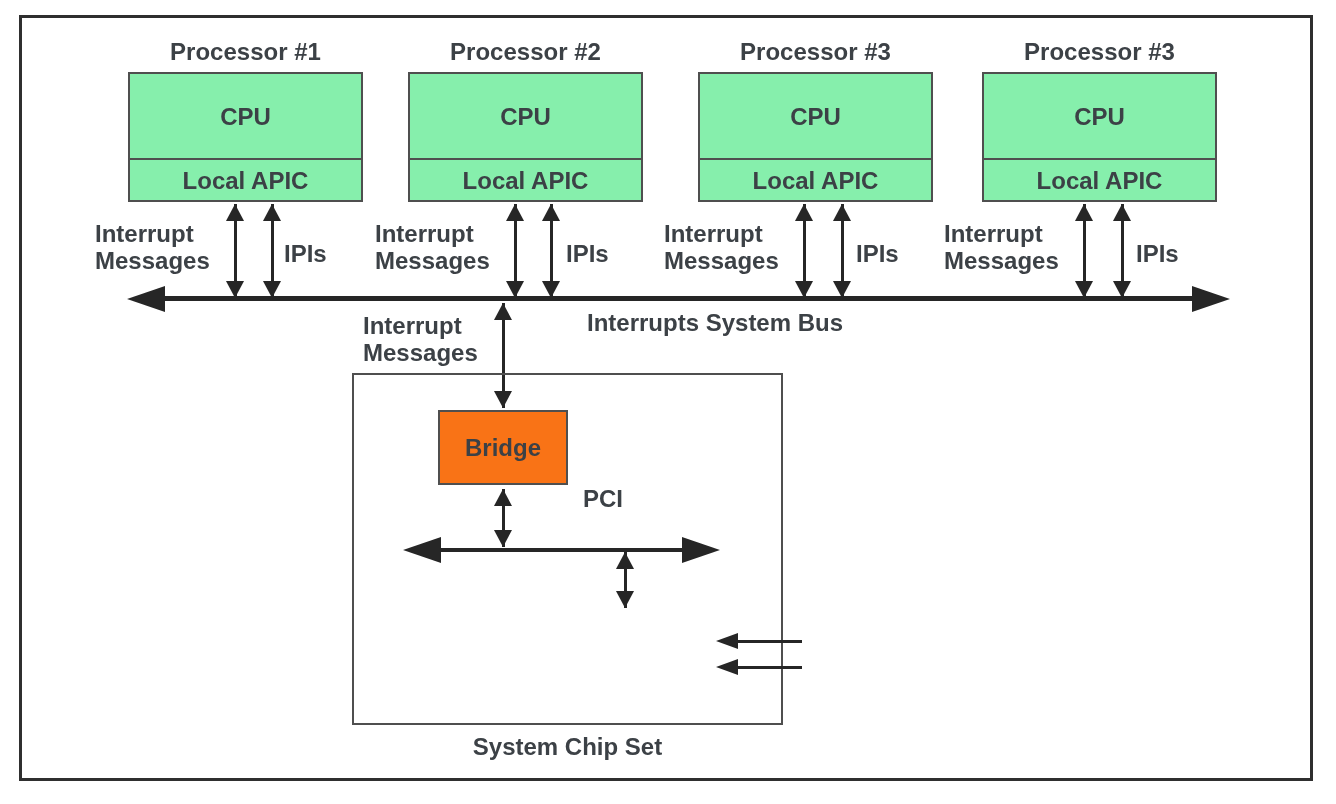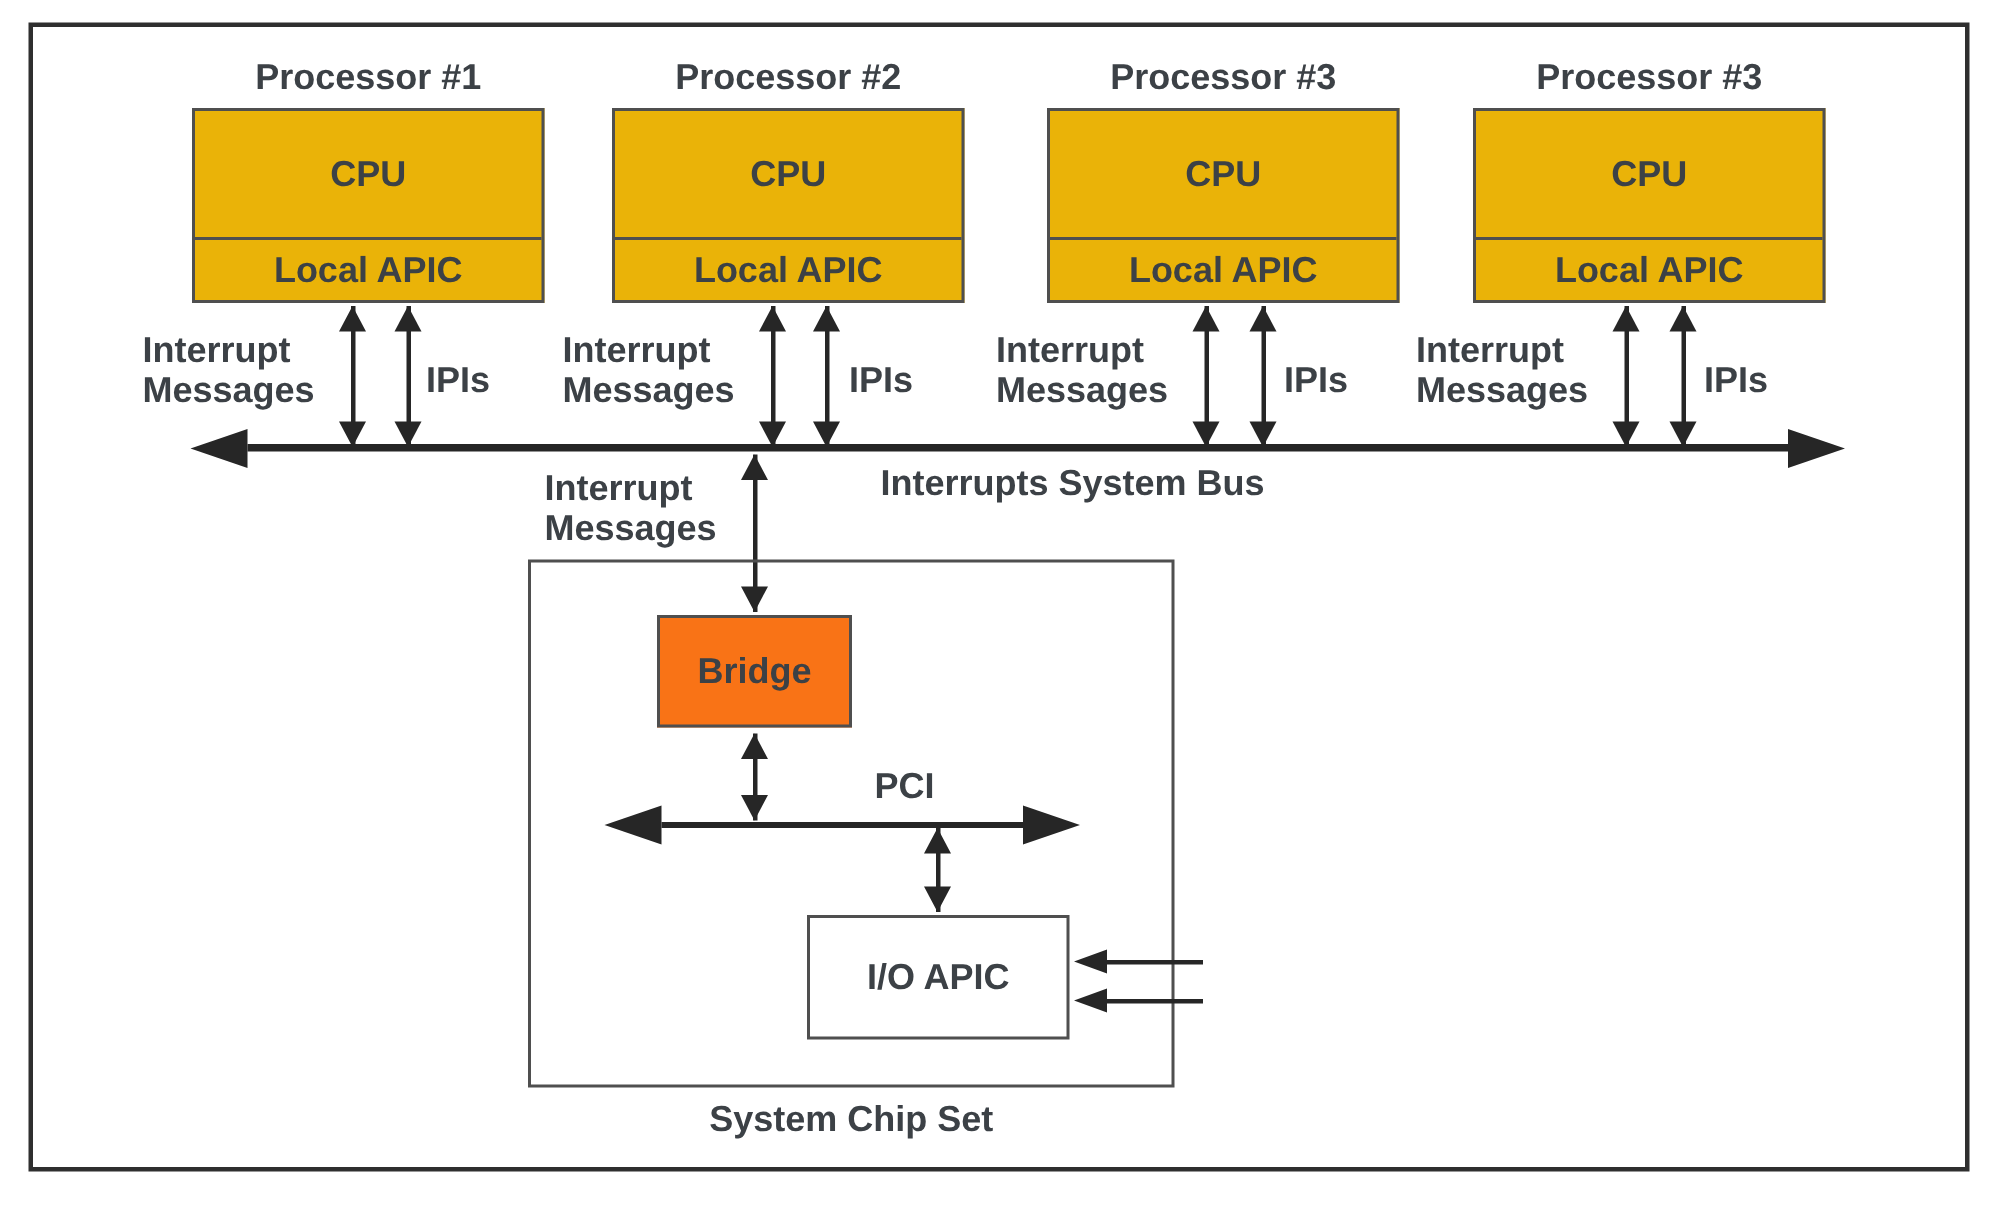--- a/index.html
+++ b/index.html
@@ -5,21 +5,21 @@
   html,body{margin:0;padding:0;background:#ffffff;}
   #canvas{
     position:relative;width:1336px;height:804px;background:#ffffff;overflow:hidden;
     font-family:"Liberation Sans",sans-serif;font-weight:700;color:#3c4146;
     font-size:24px;line-height:27px;
   }
   .frame{position:absolute;left:19px;top:15px;width:1288px;height:760px;border:3px solid #2f2f2f;}
 
   
   .proc-title{position:absolute;width:235px;text-align:center;top:38px;}
-  .proc-box{position:absolute;top:72px;width:231px;height:126px;border:2px solid #4f4f4f;background:#eab308;display:flex;flex-direction:column;}
+  .proc-box{position:absolute;top:72px;width:231px;height:126px;border:2px solid #4f4f4f;background:#86efac;display:flex;flex-direction:column;}
   .cpu-sec{height:84px;border-bottom:2px solid #4f4f4f;display:flex;align-items:center;justify-content:center;}
   .apic-sec{flex:1;display:flex;align-items:center;justify-content:center;}
 
   
   .varrow{position:absolute;width:18px;background:linear-gradient(#262626,#262626) 50% 0/3px 100% no-repeat;}
   .varrow::before{content:"";position:absolute;top:0;left:0;border-left:9px solid transparent;border-right:9px solid transparent;border-bottom:17px solid #262626;}
   .varrow::after{content:"";position:absolute;bottom:0;left:0;border-left:9px solid transparent;border-right:9px solid transparent;border-top:17px solid #262626;}
 
   
   .hbus{position:absolute;background:#262626;}
@@ -96,21 +96,20 @@
   <div class="lbl" style="left:587px;top:309px;">Interrupts System Bus</div>
 
   <div class="varrow" style="left:494px;top:303px;height:105px;"></div>
   <div class="lbl right" style="left:363px;top:312px;width:130px;">Interrupt
 Messages</div>
 
   <div class="chipset-box"></div>
   <div class="bridge-box">Bridge</div>
   <div class="varrow" style="left:494px;top:489px;height:58px;"></div>
   <div class="hbus pcibus" style="left:441px;top:548px;width:241px;"></div>
-  <div class="lbl" style="left:583px;top:511px;">PCI</div>
+  <div class="lbl" style="left:583px;top:485px;">PCI</div>
   <div class="varrow" style="left:616px;top:552px;height:56px;"></div>
-  <div class="ioapic-box">I/O APIC</div>
 
   <div class="ext-arrow" style="left:738px;top:640px;width:64px;"></div>
   <div class="ext-arrow" style="left:738px;top:666px;width:64px;"></div>
 
   <div class="lbl center" style="left:352px;top:733px;width:431px;">System Chip Set</div>
 </div>
 
 </body></html>

